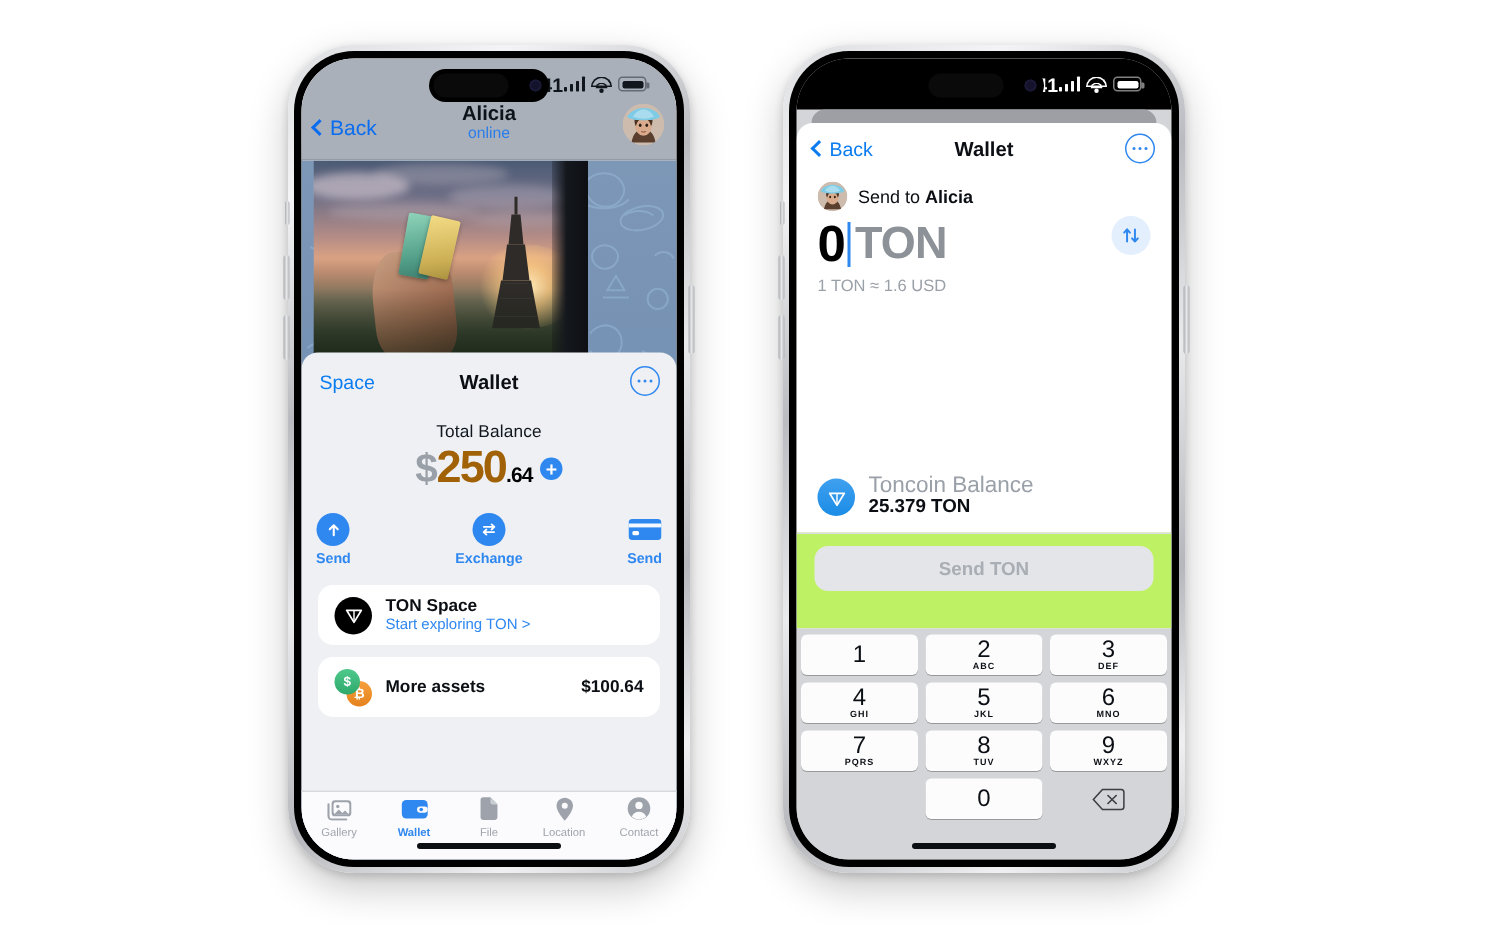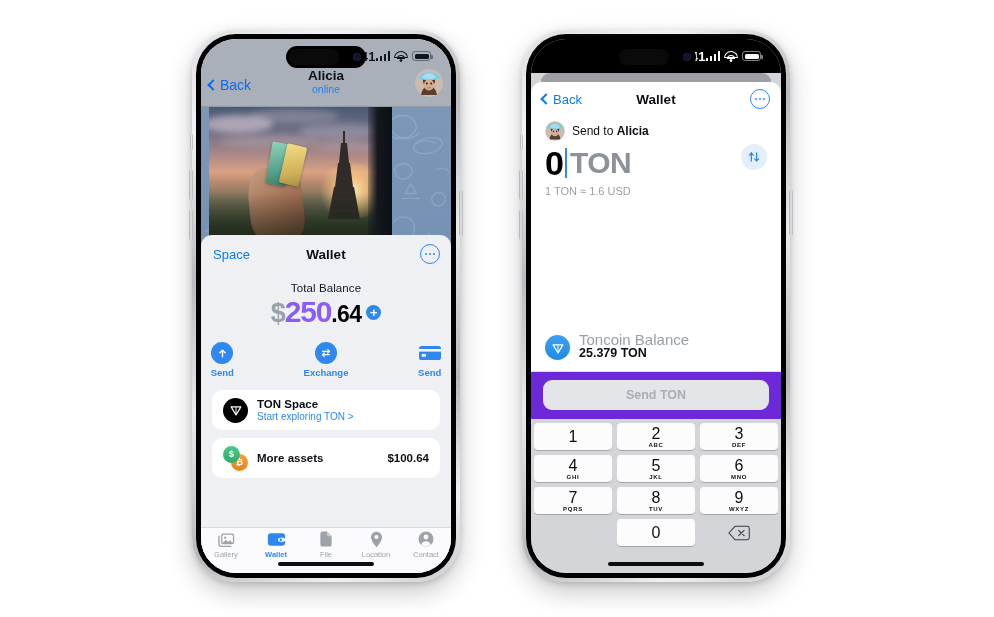--- a/index.html
+++ b/index.html
@@ -140,22 +140,22 @@
   .dots-btn {
     position: absolute; right: 11px; width: 20px; height: 20px; border-radius: 50%;
     border: 1.3px solid #2f87f0; display: flex; align-items: center; justify-content: center; gap: 1.6px; cursor: pointer;
   }
   .dots-btn i { width: 2.3px; height: 2.3px; border-radius: 50%; background: #2f87f0; display: block; }
 
   .balance-wrap { text-align: center; padding-top: 9px; }
   .bal-label { font-size: 11.5px; color: #10161d; letter-spacing: .1px; }
   .bal-amount { display: flex; align-items: baseline; justify-content: center; gap: 0; margin-top: 1px; }
   .bal-cur { font-size: 27px; font-weight: bold; color: #9aa0a8; letter-spacing: -1px; }
-  .bal-int { font-size: 30px; font-weight: bold; color: #8b5cf6; letter-spacing: -1.2px; }
-  .bal-dec { font-size: 23px; font-weight: bold; color: #000; letter-spacing: -.6px; }
+  .bal-int { font-size: 30px; font-weight: bold; color: #a16207; letter-spacing: -1.2px; }
+  .bal-dec { font-size: 14px; font-weight: bold; color: #000; letter-spacing: -.6px; }
   .bal-plus { width: 15px; height: 15px; border-radius: 50%; background: #2f87f0; color: #fff;
     font-size: 13px; line-height: 13px; font-weight: bold; display: inline-flex; align-items: center; justify-content: center;
     margin-left: 5px; align-self: center; cursor: pointer; }
 
   .actions { display: flex; justify-content: center; gap: 60px; margin-top: 13px; }
   .action { display: flex; flex-direction: column; align-items: center; gap: 3px; cursor: pointer; width: 52px; }
   .act-ic { width: 22px; height: 22px; display: flex; align-items: center; justify-content: center; }
   .circ { width: 22px; height: 22px; border-radius: 50%; background: #2f87f0; display: flex; align-items: center; justify-content: center; }
   .act-lbl { font-size: 9.5px; font-weight: bold; color: #2f87f0; }
 
@@ -202,21 +202,21 @@
   .amt-zero { font-size: 34px; font-weight: bold; color: #000; letter-spacing: -1px; line-height: 40px; }
   .caret { width: 2px; height: 30px; background: #2f87f0; margin: 0 3px 0 2px; }
   .amt-unit { font-size: 30px; font-weight: bold; color: #8d9299; letter-spacing: -.5px; line-height: 40px; }
   .swap-btn { position: absolute; right: 14px; top: 3px; width: 26px; height: 26px; border-radius: 50%;
     background: #e3effc; display: flex; align-items: center; justify-content: center; cursor: pointer; }
   .rate { font-size: 11px; color: #9aa0a8; padding: 2px 14px 0; }
   .r-spacer { flex: 1; }
   .bal-row { display: flex; align-items: center; gap: 9px; padding: 0 14px 10px; }
   .bal-row .t1 { font-size: 15px; color: #9aa0a8; line-height: 12px; }
   .bal-row .t2 { font-size: 12.5px; font-weight: bold; color: #0b0f14; line-height: 15px; }
-  .send-area { border-top: .5px solid #dcdee2; padding: 8px 12px 9px; background: #6d28d9; }
+  .send-area { border-top: .5px solid #dcdee2; padding: 8px 12px 25px; background: #bef264; }
   .send-btn { height: 30px; border-radius: 9px; background: #e4e5e9; display: flex; align-items: center;
     justify-content: center; font-size: 12.5px; font-weight: bold; color: #a9adb4; cursor: pointer; }
 
   .keypad { background: #d4d5d9; padding: 4px 3px 0; flex: 0 0 auto; }
   .kp-row { display: flex; gap: 5px; margin-bottom: 5px; }
   .key { flex: 1; height: 27px; border-radius: 4px; background: #fcfcfd; box-shadow: 0 .7px 0 rgba(0,0,0,.28);
     display: flex; flex-direction: column; align-items: center; justify-content: center; cursor: pointer; }
   .key .num { font-size: 16px; color: #0b0f14; line-height: 17px; font-weight: 400; }
   .key .sub { font-size: 6px; letter-spacing: .7px; color: #0b0f14; line-height: 7px; font-weight: bold; }
   .key.blank { background: transparent; box-shadow: none; cursor: default; }

